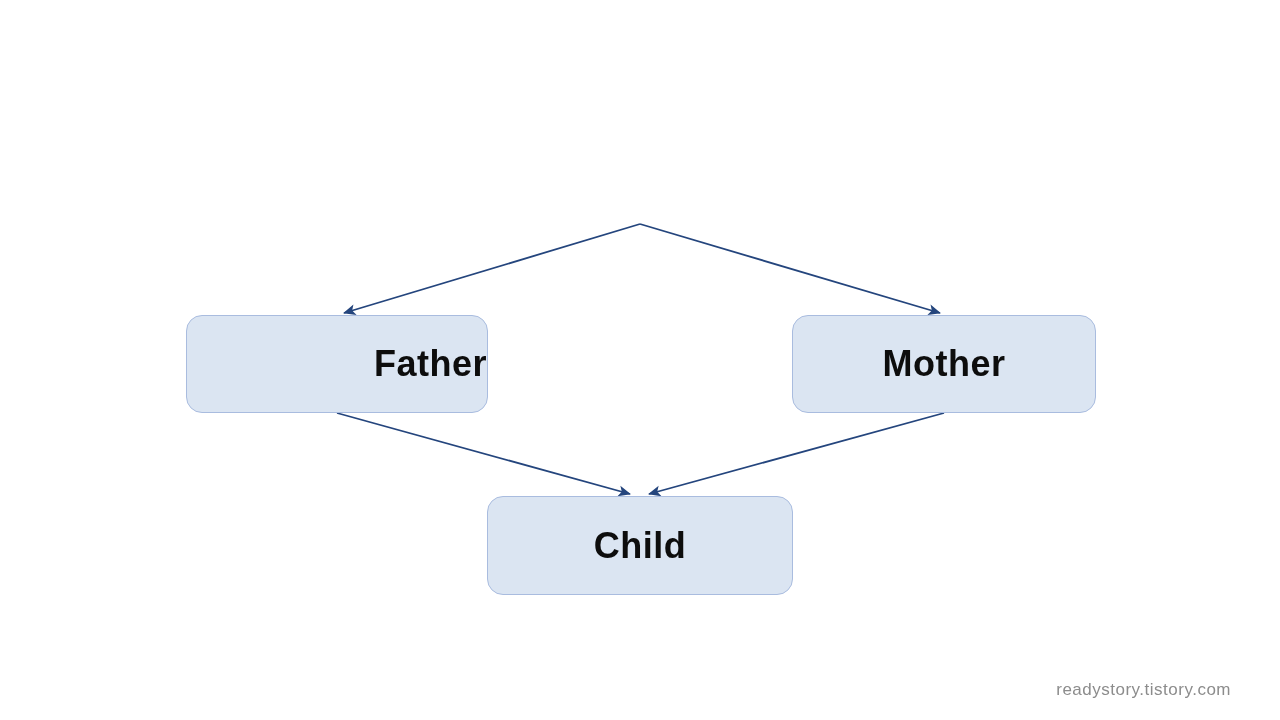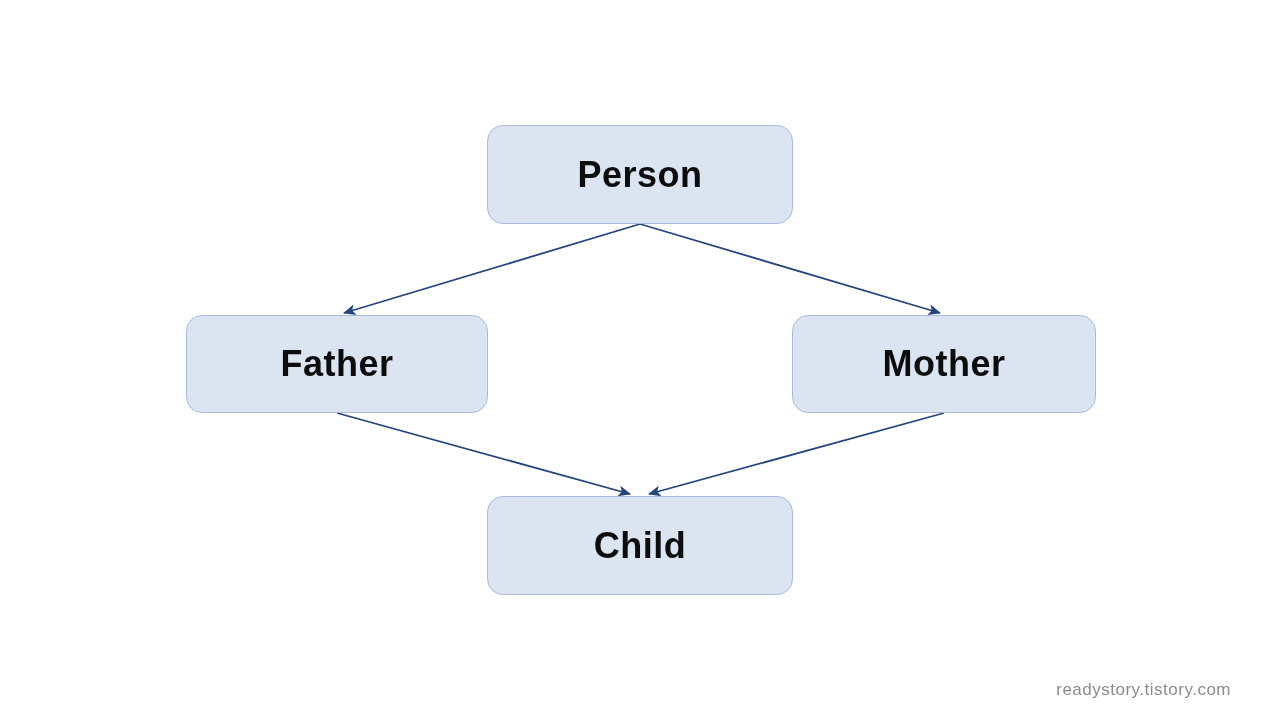--- a/index.html
+++ b/index.html
@@ -40,21 +40,21 @@
     background: var(--node-fill, #dbe5f2);
     border: 1.5px solid var(--node-border, #a9bcdf);
     border-radius: 16px;
     box-sizing: border-box;
     font-weight: 700;
     font-size: 36px;
     color: var(--node-text, #0d0d0d);
     letter-spacing: 0.5px;
   }
   .node-person { left: 487px; top: 125px; width: 306px; height: 99px; }
-  .node-father { left: 186px; top: 315px; width: 302px; height: 98px; }
+  .node-father { left: 186px; top: 315px; width: 302px; height: 98px; justify-content: flex-end; }
   .node-mother { left: 792px; top: 315px; width: 304px; height: 98px; }
   .node-child  { left: 487px; top: 496px; width: 306px; height: 99px; }
   .watermark {
     position: absolute;
     right: 49px;
     bottom: 20px;
     font-size: 17px;
     font-weight: 400;
     color: var(--watermark-color, #8c8c8c);
     letter-spacing: 0.5px;
@@ -70,23 +70,20 @@
       <marker id="arrow" markerUnits="userSpaceOnUse" markerWidth="16" markerHeight="14" refX="12" refY="6" orient="auto">
         <path class="arrowhead" d="M0.5,0.5 L13,6 L0.5,11.5 L3.5,6 Z"></path>
       </marker>
     </defs>
     <line class="edge" x1="640" y1="224" x2="344" y2="313" marker-end="url(#arrow)"></line>
     <line class="edge" x1="640" y1="224" x2="940" y2="313" marker-end="url(#arrow)"></line>
     <line class="edge" x1="337" y1="413" x2="630" y2="494" marker-end="url(#arrow)"></line>
     <line class="edge" x1="944" y1="413" x2="649" y2="494" marker-end="url(#arrow)"></line>
   </svg>
 
-  <div class="node node-person">
-    <span>Person</span>
-  </div>
 
   <div class="node node-father">
     <span>Father</span>
   </div>
 
   <div class="node node-child">
     <span>Child</span>
   </div>
 
   <div class="node node-mother">

